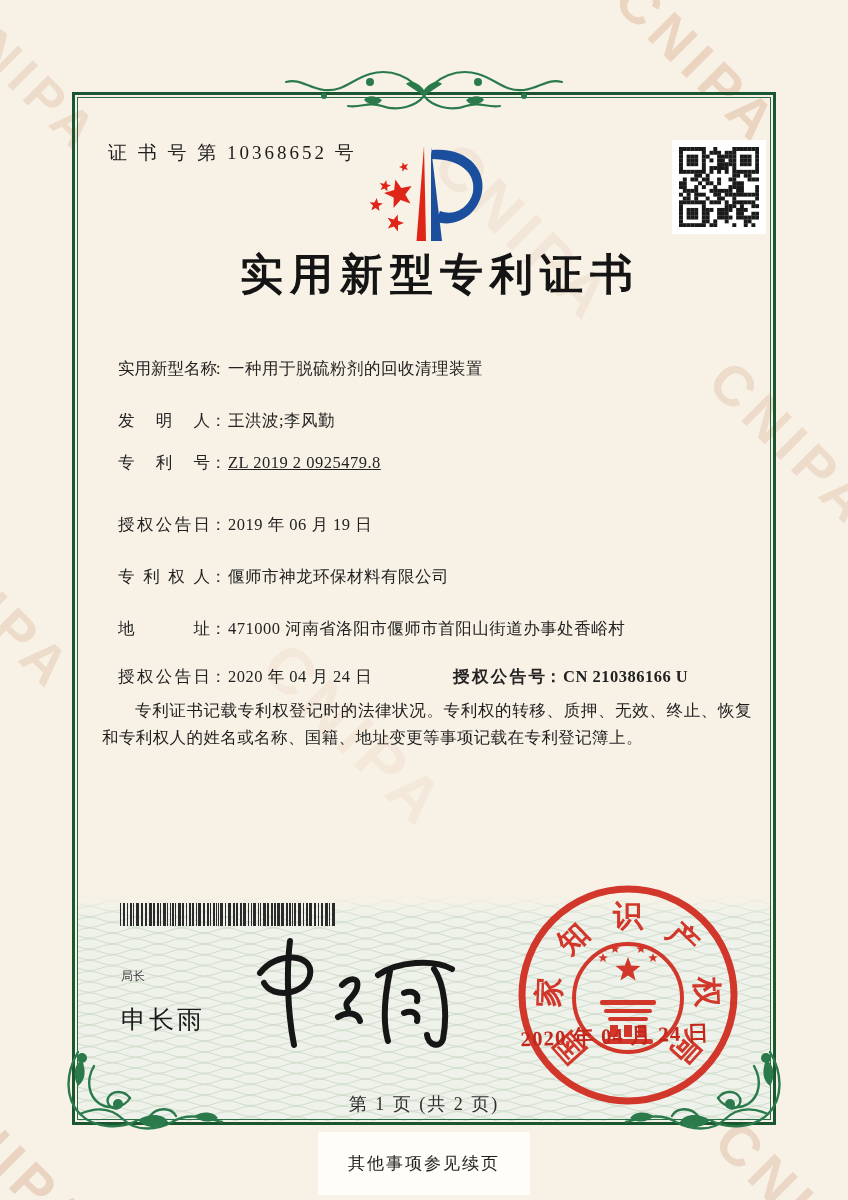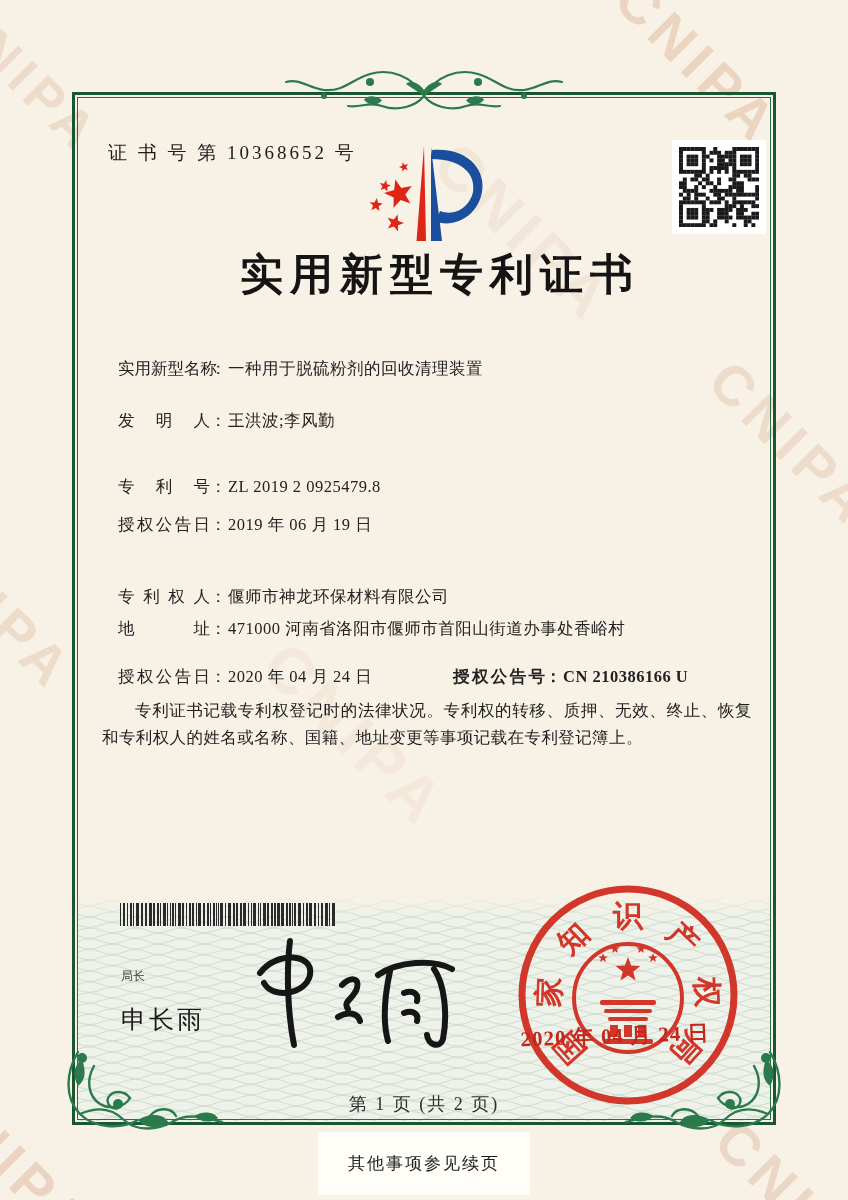--- a/index.html
+++ b/index.html
@@ -477,27 +477,27 @@
 
 <div class="title">实用新型专利证书</div>
 
 <div class="fields">
   <div class="frow" style="top:6px;">
     <span class="flabel">实用新型名称</span><span class="fcolon">：</span><span class="fvalue">一种用于脱硫粉剂的回收清理装置</span>
   </div>
   <div class="frow" style="top:58px;">
     <span class="flabel">发明人</span><span class="fcolon">：</span><span class="fvalue">王洪波;李风勤</span>
   </div>
-  <div class="frow" style="top:124px;">
+  <div class="frow" style="top:100px;text-decoration:underline;">
     <span class="flabel">专利号</span><span class="fcolon">：</span><span class="fvalue">ZL 2019 2 0925479.8</span>
   </div>
   <div class="frow" style="top:162px;">
     <span class="flabel">授权公告日</span><span class="fcolon">：</span><span class="fvalue">2019 年 06 月 19 日</span>
   </div>
-  <div class="frow" style="top:214px;margin-top:20px;">
+  <div class="frow" style="top:214px;">
     <span class="flabel">专利权人</span><span class="fcolon">：</span><span class="fvalue">偃师市神龙环保材料有限公司</span>
   </div>
   <div class="frow" style="top:266px;">
     <span class="flabel">地址</span><span class="fcolon">：</span><span class="fvalue">471000  河南省洛阳市偃师市首阳山街道办事处香峪村</span>
   </div>
   <div class="frow" style="top:314px;width:650px;">
     <span><span class="flabel">授权公告日</span><span class="fcolon">：</span><span class="fvalue">2020 年 04 月 24 日</span></span>
     <span class="grant2"><span class="flabel">授权公告号</span><span class="fcolon">：</span><span class="fvalue">CN 210386166 U</span></span>
   </div>
 </div>

